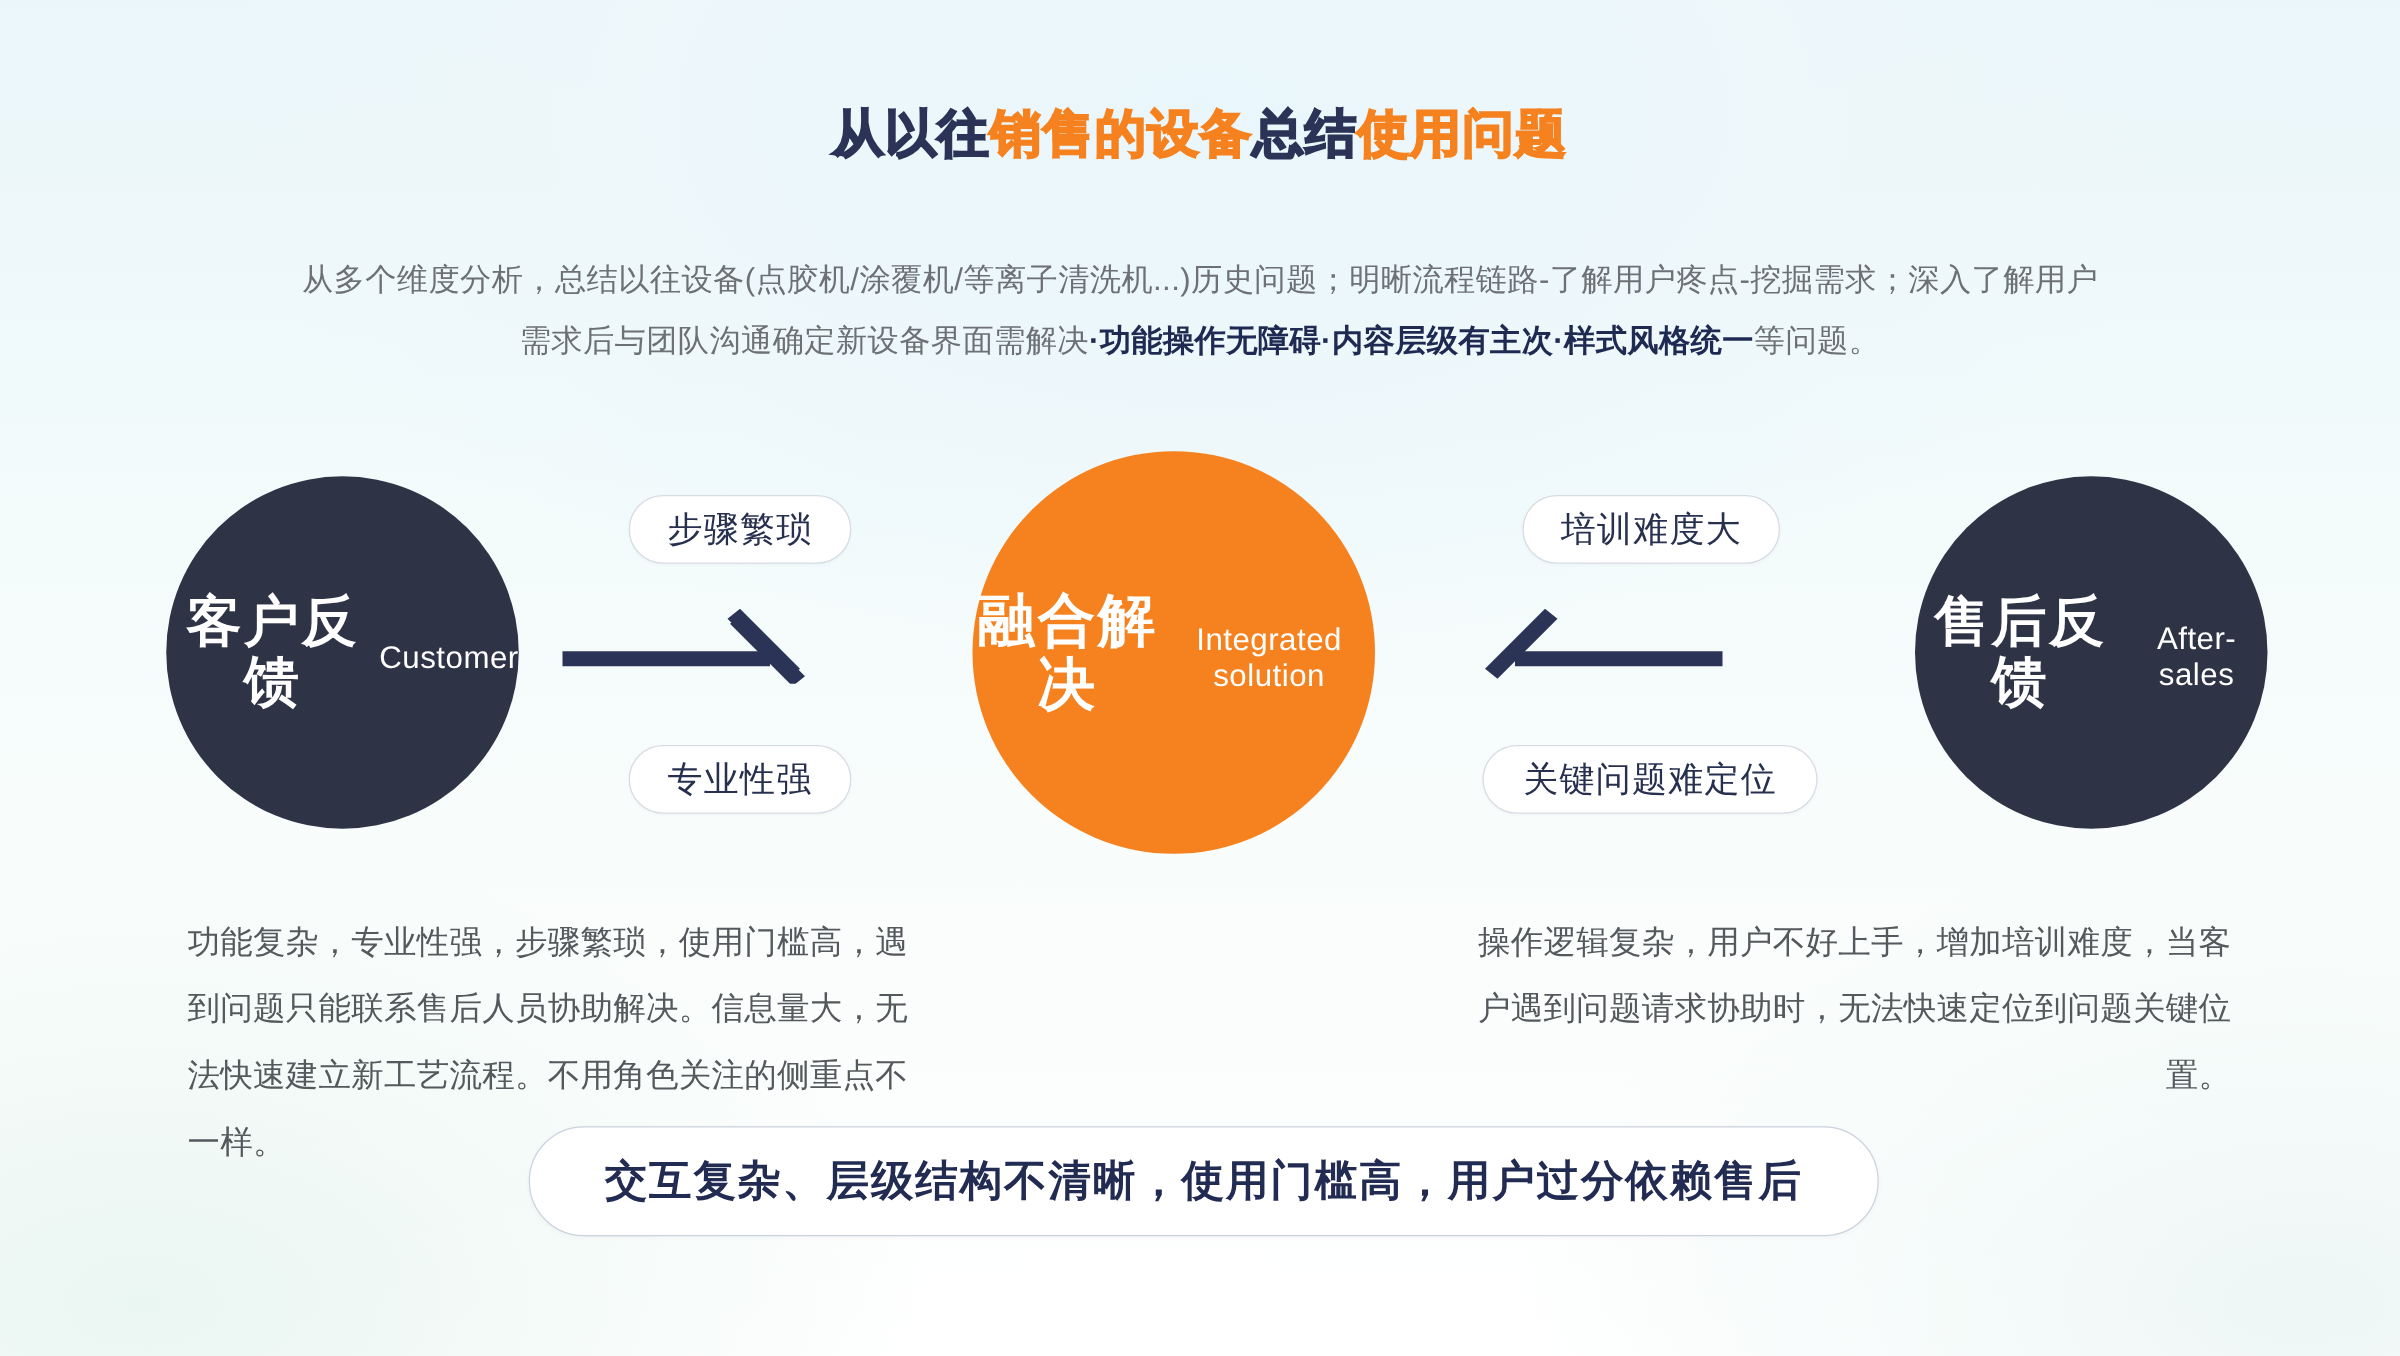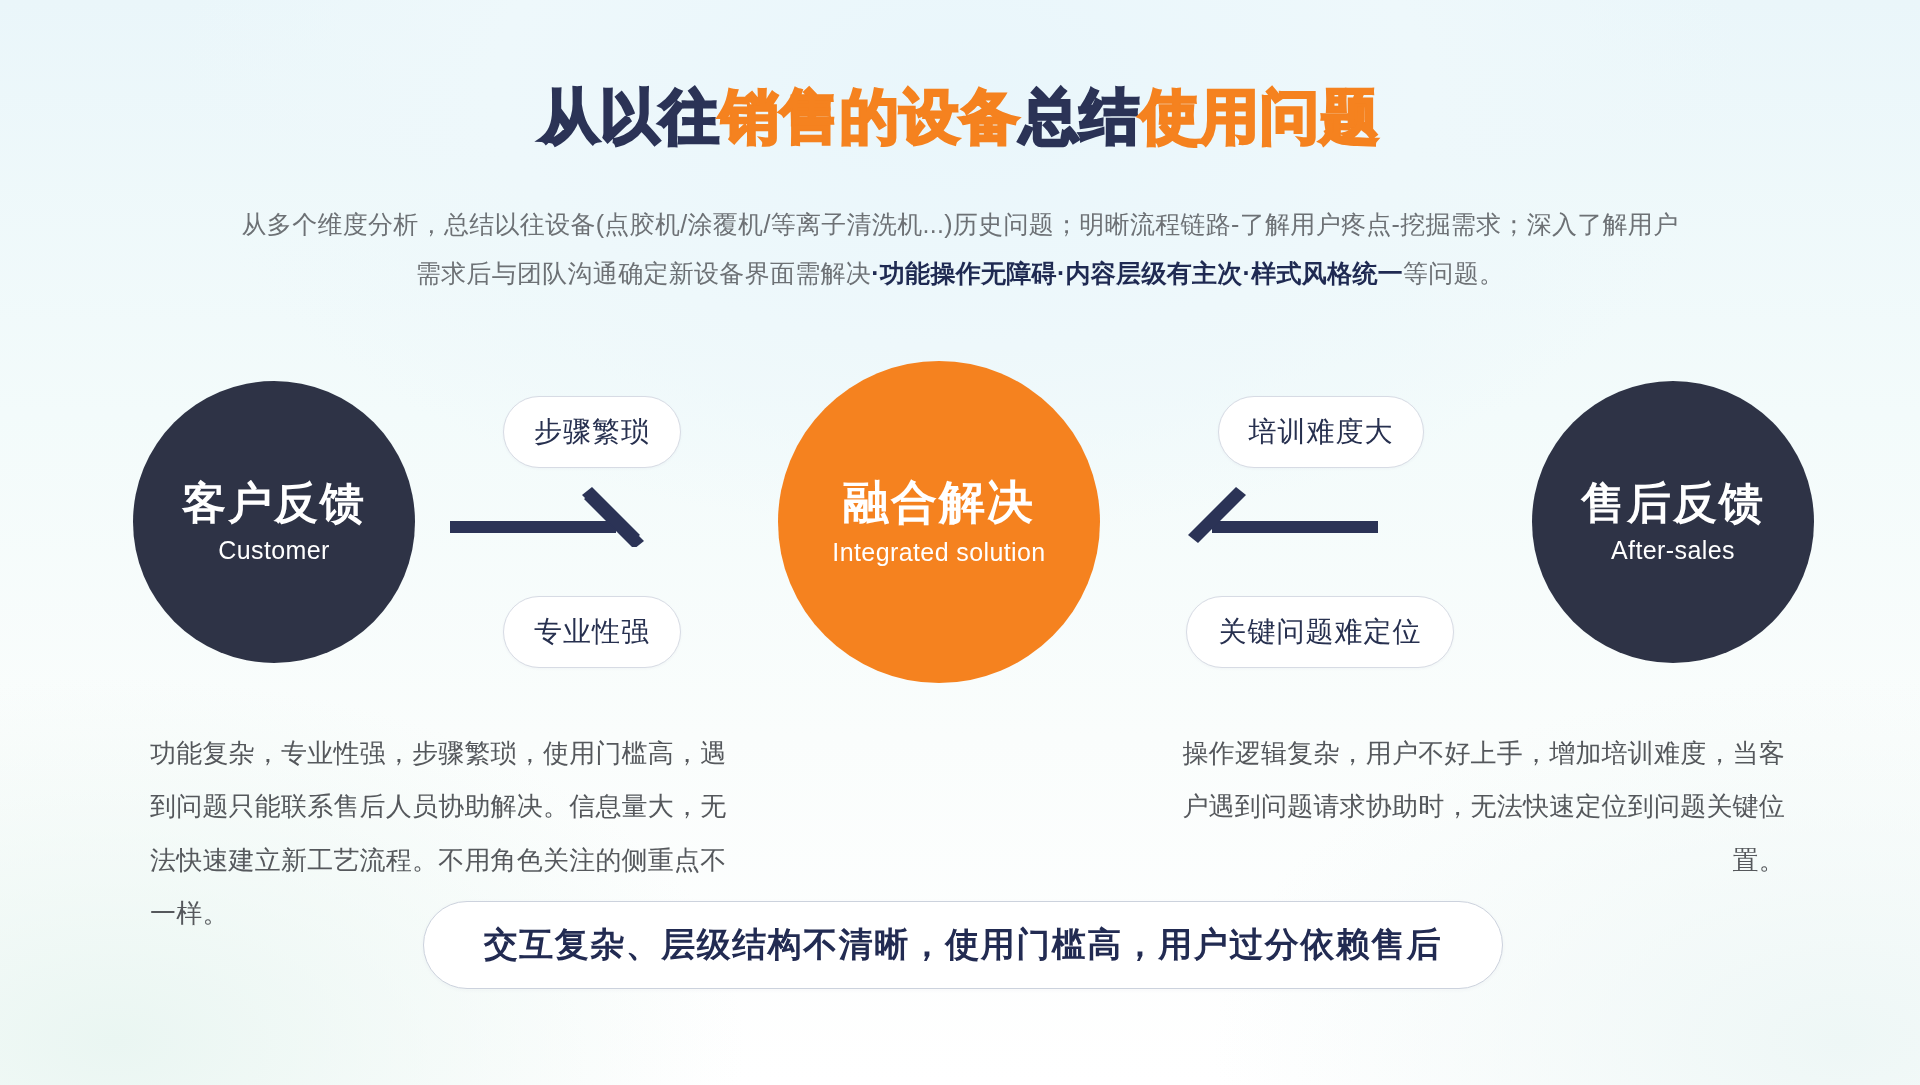--- a/index.html
+++ b/index.html
@@ -22,22 +22,22 @@
 
   
   .title-wrap {
     position: absolute;
     top: 86px; left: 0; width: 1920px;
     text-align: center;
   }
   .title {
     display: inline-block;
     font-family: "DejaVu Sans", "Liberation Sans", sans-serif;
-    font-size: 59px;
-    font-weight: bold;
+    font-size: 41px;
+    font-weight: normal;
     letter-spacing: 1px;
     line-height: 1.05;
     white-space: nowrap;
     -webkit-text-stroke: 3px currentColor;
     paint-order: stroke fill;
   }
   .t-navy { color: #2b3356; }
   .t-orange { color: #f5821f; }
 
   
@@ -55,21 +55,21 @@
     font-weight: bold;
   }
 
   
   .diagram { position: absolute; top: 0; left: 0; width: 1920px; height: 1085px; }
 
   .circle {
     position: absolute;
     border-radius: 50%;
     display: flex;
-    flex-direction: column;
+    flex-direction: row;
     align-items: center;
     justify-content: center;
     color: #ffffff;
     text-align: center;
   }
   .circle .cn {
     font-size: 44px;
     font-weight: bold;
     letter-spacing: 2px;
     line-height: 1.1;
@@ -105,21 +105,21 @@
     border: 1.5px solid #d7dbe4;
     border-radius: 40px;
     display: flex;
     align-items: center;
     justify-content: center;
     font-size: 28px;
     font-weight: normal;
     color: #27304f;
     letter-spacing: 1px;
     box-shadow: 0 1px 3px rgba(40,60,90,0.04);
-    height: 72px;
+    height: 55px;
   }
   #pill-steps      { left: 503px;  top: 396px; width: 178px; }
   #pill-expertise  { left: 503px;  top: 596px; width: 178px; }
   #pill-training   { left: 1218px; top: 396px; width: 206px; }
   #pill-locating   { left: 1186px; top: 596px; width: 268px; }
 
   .arrow { position: absolute; }
   #arrow-left  { left: 448px;  top: 487px; }
   #arrow-right { left: 1180px; top: 487px; }
 

